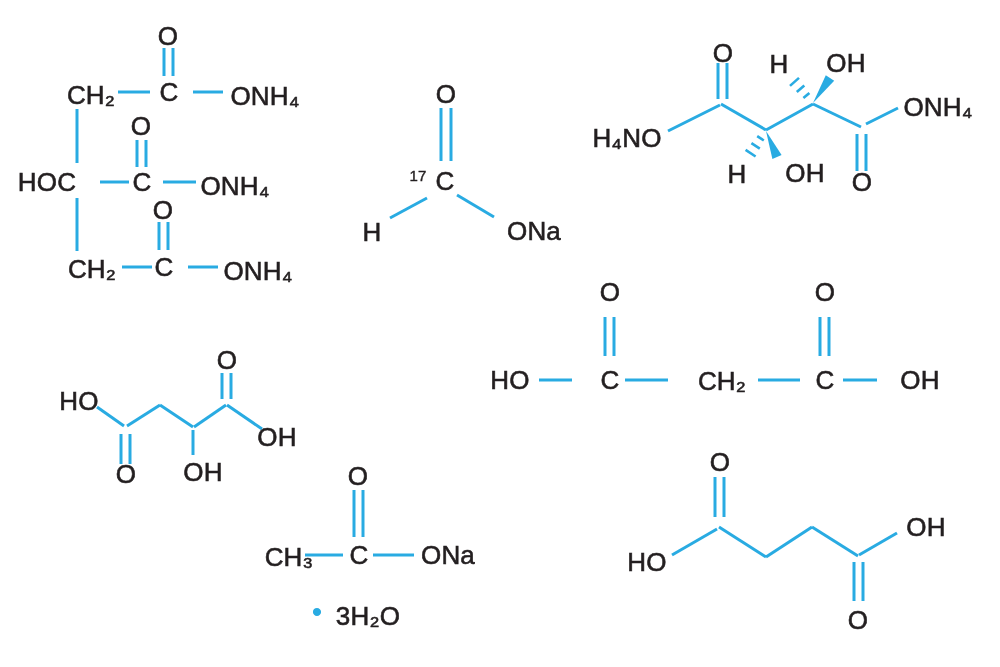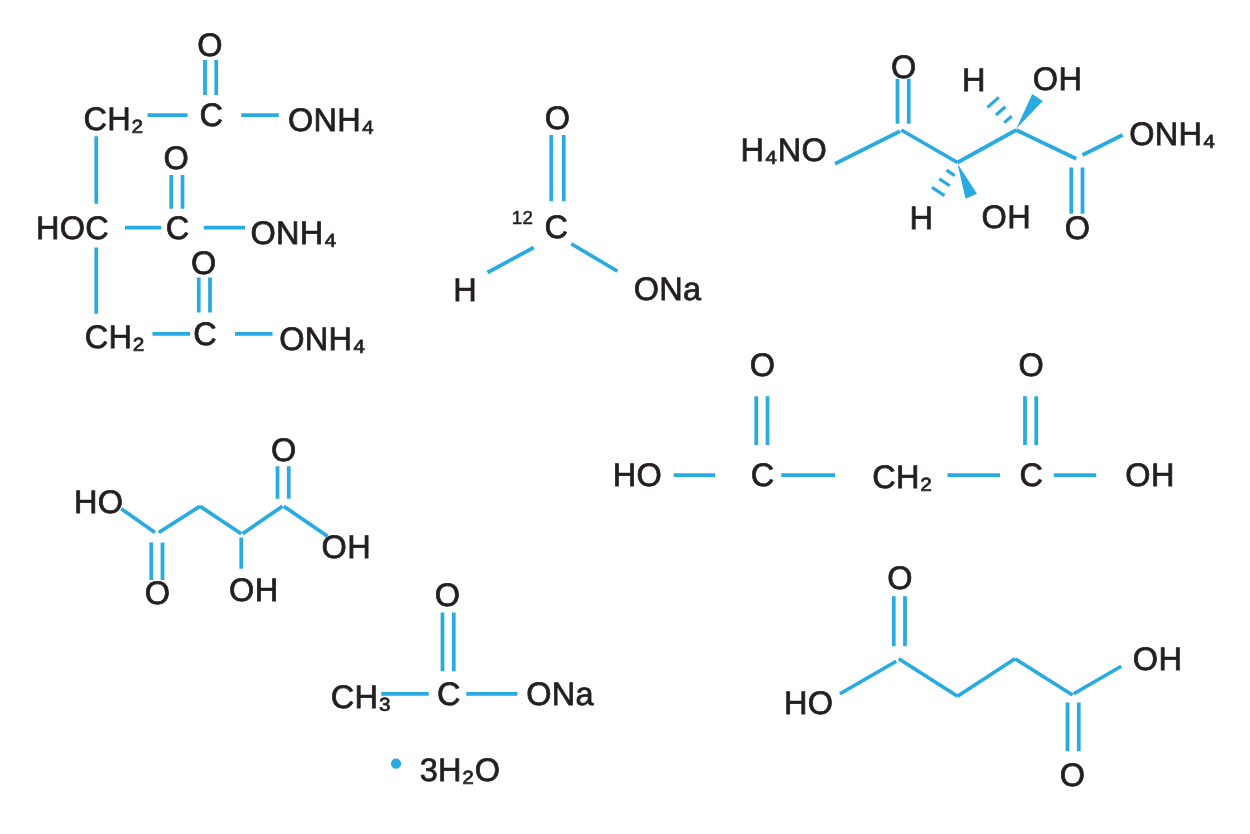--- a/index.html
+++ b/index.html
@@ -113,35 +113,35 @@
       <line x1="863" y1="562" x2="863" y2="601"></line>
       <line x1="859" y1="555" x2="897" y2="533"></line>
     </g>
   </svg>
 
   <div class="lbl" style="left:168px;top:36px">O</div>
   <div class="lbl" style="left:91px;top:95px">CH₂</div>
   <div class="lbl" style="left:169px;top:92px">C</div>
   <div class="lbl" style="left:265px;top:96px">ONH₄</div>
   <div class="lbl" style="left:141px;top:126px">O</div>
-  <div class="lbl" style="left:58px;top:182px">HOC</div>
+  <div class="lbl" style="left:47px;top:182px">HOC</div>
   <div class="lbl" style="left:142px;top:182px">C</div>
   <div class="lbl" style="left:235px;top:186px">ONH₄</div>
   <div class="lbl" style="left:163px;top:210px">O</div>
   <div class="lbl" style="left:92px;top:269px">CH₂</div>
   <div class="lbl" style="left:164px;top:267px">C</div>
   <div class="lbl" style="left:258px;top:271px">ONH₄</div>
 
   <div class="lbl" style="left:446px;top:94px">O</div>
-  <div class="lbl small" style="left:418px;top:175px">12</div>
+  <div class="lbl small" style="left:418px;top:175px">17</div>
   <div class="lbl" style="left:445px;top:181px">C</div>
   <div class="lbl" style="left:372px;top:232px">H</div>
   <div class="lbl" style="left:534px;top:231px">ONa</div>
 
-  <div class="lbl" style="left:627px;top:120px">H₄NO</div>
+  <div class="lbl" style="left:627px;top:138px">H₄NO</div>
   <div class="lbl" style="left:723px;top:53px">O</div>
   <div class="lbl" style="left:779px;top:64px">H</div>
   <div class="lbl" style="left:846px;top:63px">OH</div>
   <div class="lbl" style="left:737px;top:174px">H</div>
   <div class="lbl" style="left:805px;top:173px">OH</div>
   <div class="lbl" style="left:862px;top:182px">O</div>
   <div class="lbl" style="left:938px;top:107px">ONH₄</div>
 
   <div class="lbl" style="left:79px;top:401px">HO</div>
   <div class="lbl" style="left:126px;top:474px">O</div>

